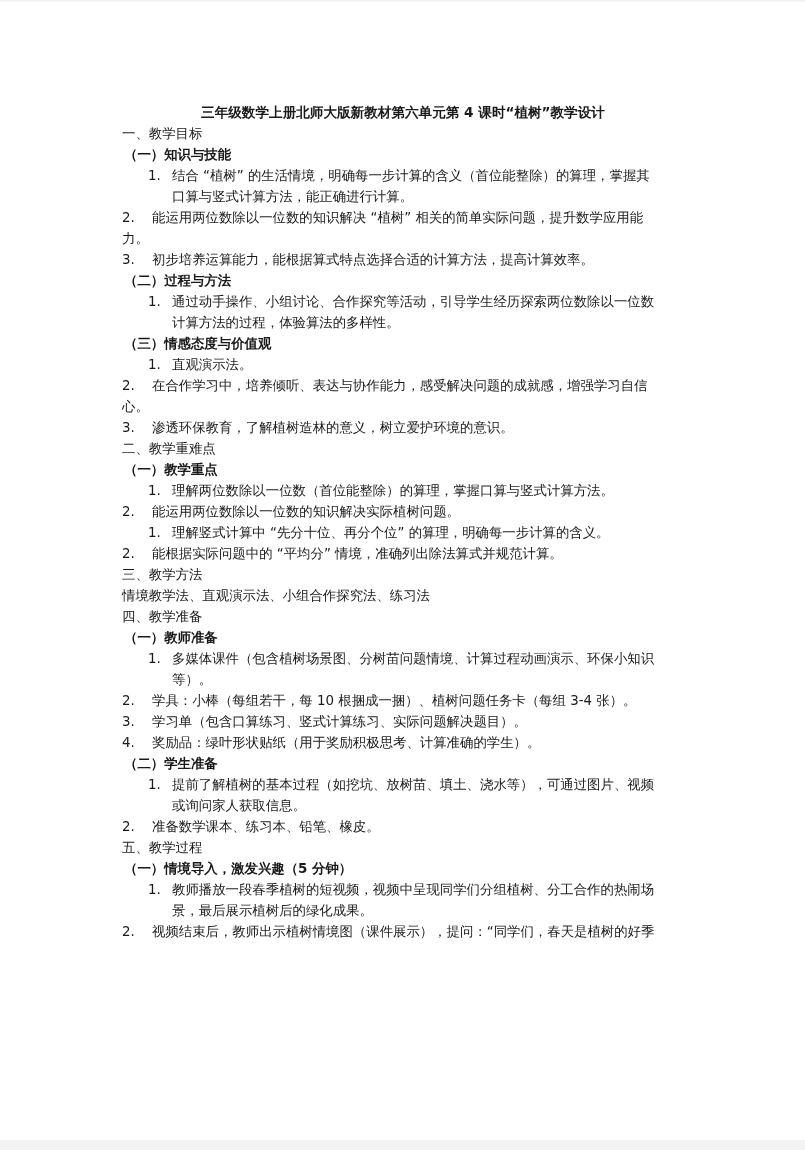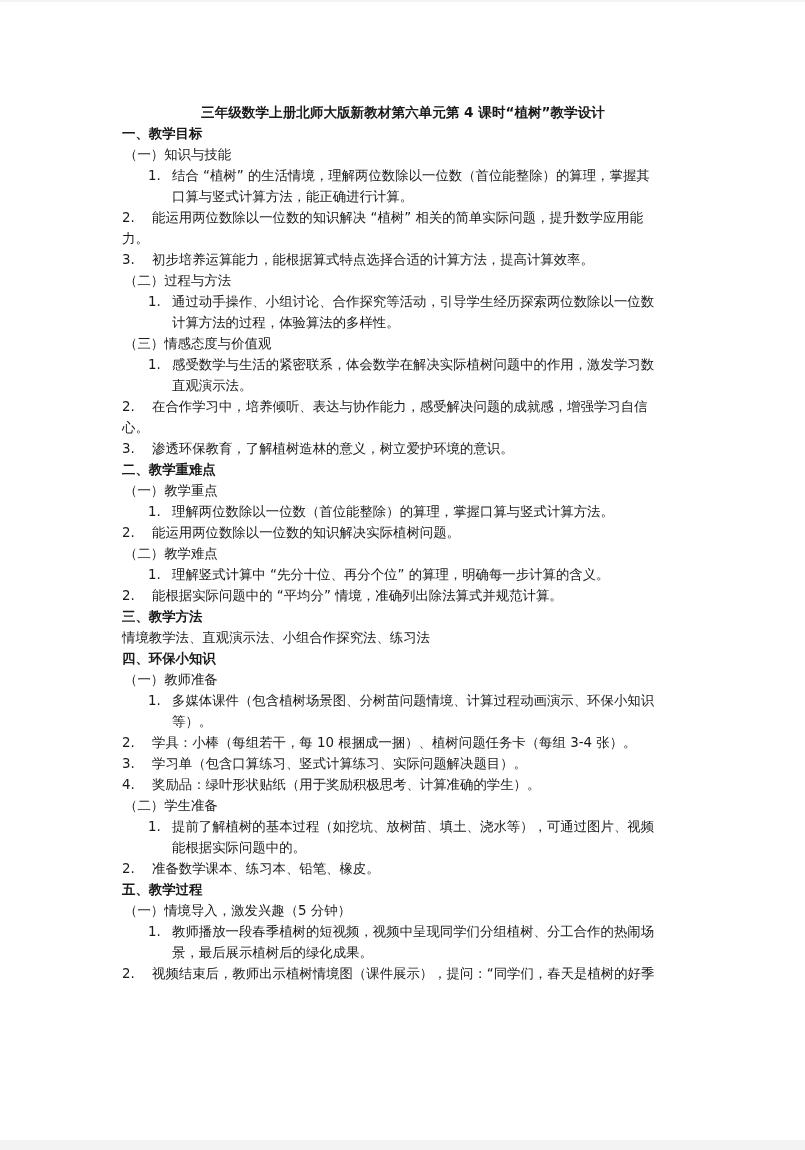--- a/index.html
+++ b/index.html
@@ -25,43 +25,43 @@
     line-height: 21px;
   }
   .title {
     text-align: center;
     font-weight: bold;
     font-size: 13.6px;
     margin-left: -2px;
     width: 566px;
     white-space: nowrap;
   }
-  .h1 { font-weight: bold; white-space: nowrap; }
-  .h2 { font-weight: normal; padding-left: 2px; white-space: nowrap; }
+  .h1 { font-weight: normal; white-space: nowrap; }
+  .h2 { font-weight: bold; padding-left: 2px; white-space: nowrap; }
   .item-indented { display: flex; white-space: nowrap; }
   .item-indented .num { width: 24px; padding-left: 26px; flex: none; }
   .item-indented .txt { flex: none; }
   .item-flush { white-space: nowrap; }
   .item-flush .num { display: inline-block; width: 30px; }
   .plain { white-space: nowrap; }
   .line { display: block; }
 </style>
 </head>
 <body>
 
 <div class="page">
   <div class="content">
     <div class="title">三年级数学上册北师大版新教材第六单元第 4 课时“植树”教学设计</div>
 
     <div class="h1">一、教学目标</div>
     <div class="h2">（一）知识与技能</div>
     <div class="item-indented">
       <span class="num">1.</span>
       <span class="txt">
-        <span class="line">结合 “植树” 的生活情境，理解两位数除以一位数（首位能整除）的算理，掌握其</span>
+        <span class="line">结合 “植树” 的生活情境，明确每一步计算的含义（首位能整除）的算理，掌握其</span>
         <span class="line">口算与竖式计算方法，能正确进行计算。</span>
       </span>
     </div>
     <div class="item-flush">
       <span class="num">2.</span><span>能运用两位数除以一位数的知识解决 “植树” 相关的简单实际问题，提升数学应用能</span>
       <span class="line">力。</span>
     </div>
     <div class="item-flush">
       <span class="num">3.</span><span>初步培养运算能力，能根据算式特点选择合适的计算方法，提高计算效率。</span>
     </div>
@@ -72,21 +72,20 @@
       <span class="txt">
         <span class="line">通过动手操作、小组讨论、合作探究等活动，引导学生经历探索两位数除以一位数</span>
         <span class="line">计算方法的过程，体验算法的多样性。</span>
       </span>
     </div>
 
     <div class="h2">（三）情感态度与价值观</div>
     <div class="item-indented">
       <span class="num">1.</span>
       <span class="txt">
-        <span class="line">感受数学与生活的紧密联系，体会数学在解决实际植树问题中的作用，激发学习数</span>
         <span class="line">直观演示法。</span>
       </span>
     </div>
     <div class="item-flush">
       <span class="num">2.</span><span>在合作学习中，培养倾听、表达与协作能力，感受解决问题的成就感，增强学习自信</span>
       <span class="line">心。</span>
     </div>
     <div class="item-flush">
       <span class="num">3.</span><span>渗透环保教育，了解植树造林的意义，树立爱护环境的意识。</span>
     </div>
@@ -95,35 +94,34 @@
     <div class="h2">（一）教学重点</div>
     <div class="item-indented">
       <span class="num">1.</span>
       <span class="txt">
           <span class="line">理解两位数除以一位数（首位能整除）的算理，掌握口算与竖式计算方法。</span>
         </span>
     </div>
     <div class="item-flush">
       <span class="num">2.</span><span>能运用两位数除以一位数的知识解决实际植树问题。</span>
     </div>
-    <div class="h2">（二）教学难点</div>
     <div class="item-indented">
       <span class="num">1.</span>
       <span class="txt">
           <span class="line">理解竖式计算中 “先分十位、再分个位” 的算理，明确每一步计算的含义。</span>
         </span>
     </div>
     <div class="item-flush">
       <span class="num">2.</span><span>能根据实际问题中的 “平均分” 情境，准确列出除法算式并规范计算。</span>
     </div>
 
     <div class="h1">三、教学方法</div>
     <div class="plain">情境教学法、直观演示法、小组合作探究法、练习法</div>
 
-    <div class="h1">四、环保小知识</div>
+    <div class="h1">四、教学准备</div>
     <div class="h2">（一）教师准备</div>
     <div class="item-indented">
       <span class="num">1.</span>
       <span class="txt">
         <span class="line">多媒体课件（包含植树场景图、分树苗问题情境、计算过程动画演示、环保小知识</span>
         <span class="line">等）。</span>
       </span>
     </div>
     <div class="item-flush">
       <span class="num">2.</span><span>学具：小棒（每组若干，每 10 根捆成一捆）、植树问题任务卡（每组 3-4 张）。</span>
@@ -132,21 +130,21 @@
       <span class="num">3.</span><span>学习单（包含口算练习、竖式计算练习、实际问题解决题目）。</span>
     </div>
     <div class="item-flush">
       <span class="num">4.</span><span>奖励品：绿叶形状贴纸（用于奖励积极思考、计算准确的学生）。</span>
     </div>
     <div class="h2">（二）学生准备</div>
     <div class="item-indented">
       <span class="num">1.</span>
       <span class="txt">
         <span class="line">提前了解植树的基本过程（如挖坑、放树苗、填土、浇水等），可通过图片、视频</span>
-        <span class="line">能根据实际问题中的。</span>
+        <span class="line">或询问家人获取信息。</span>
       </span>
     </div>
     <div class="item-flush">
       <span class="num">2.</span><span>准备数学课本、练习本、铅笔、橡皮。</span>
     </div>
 
     <div class="h1">五、教学过程</div>
     <div class="h2">（一）情境导入，激发兴趣（5 分钟）</div>
     <div class="item-indented">
       <span class="num">1.</span>

